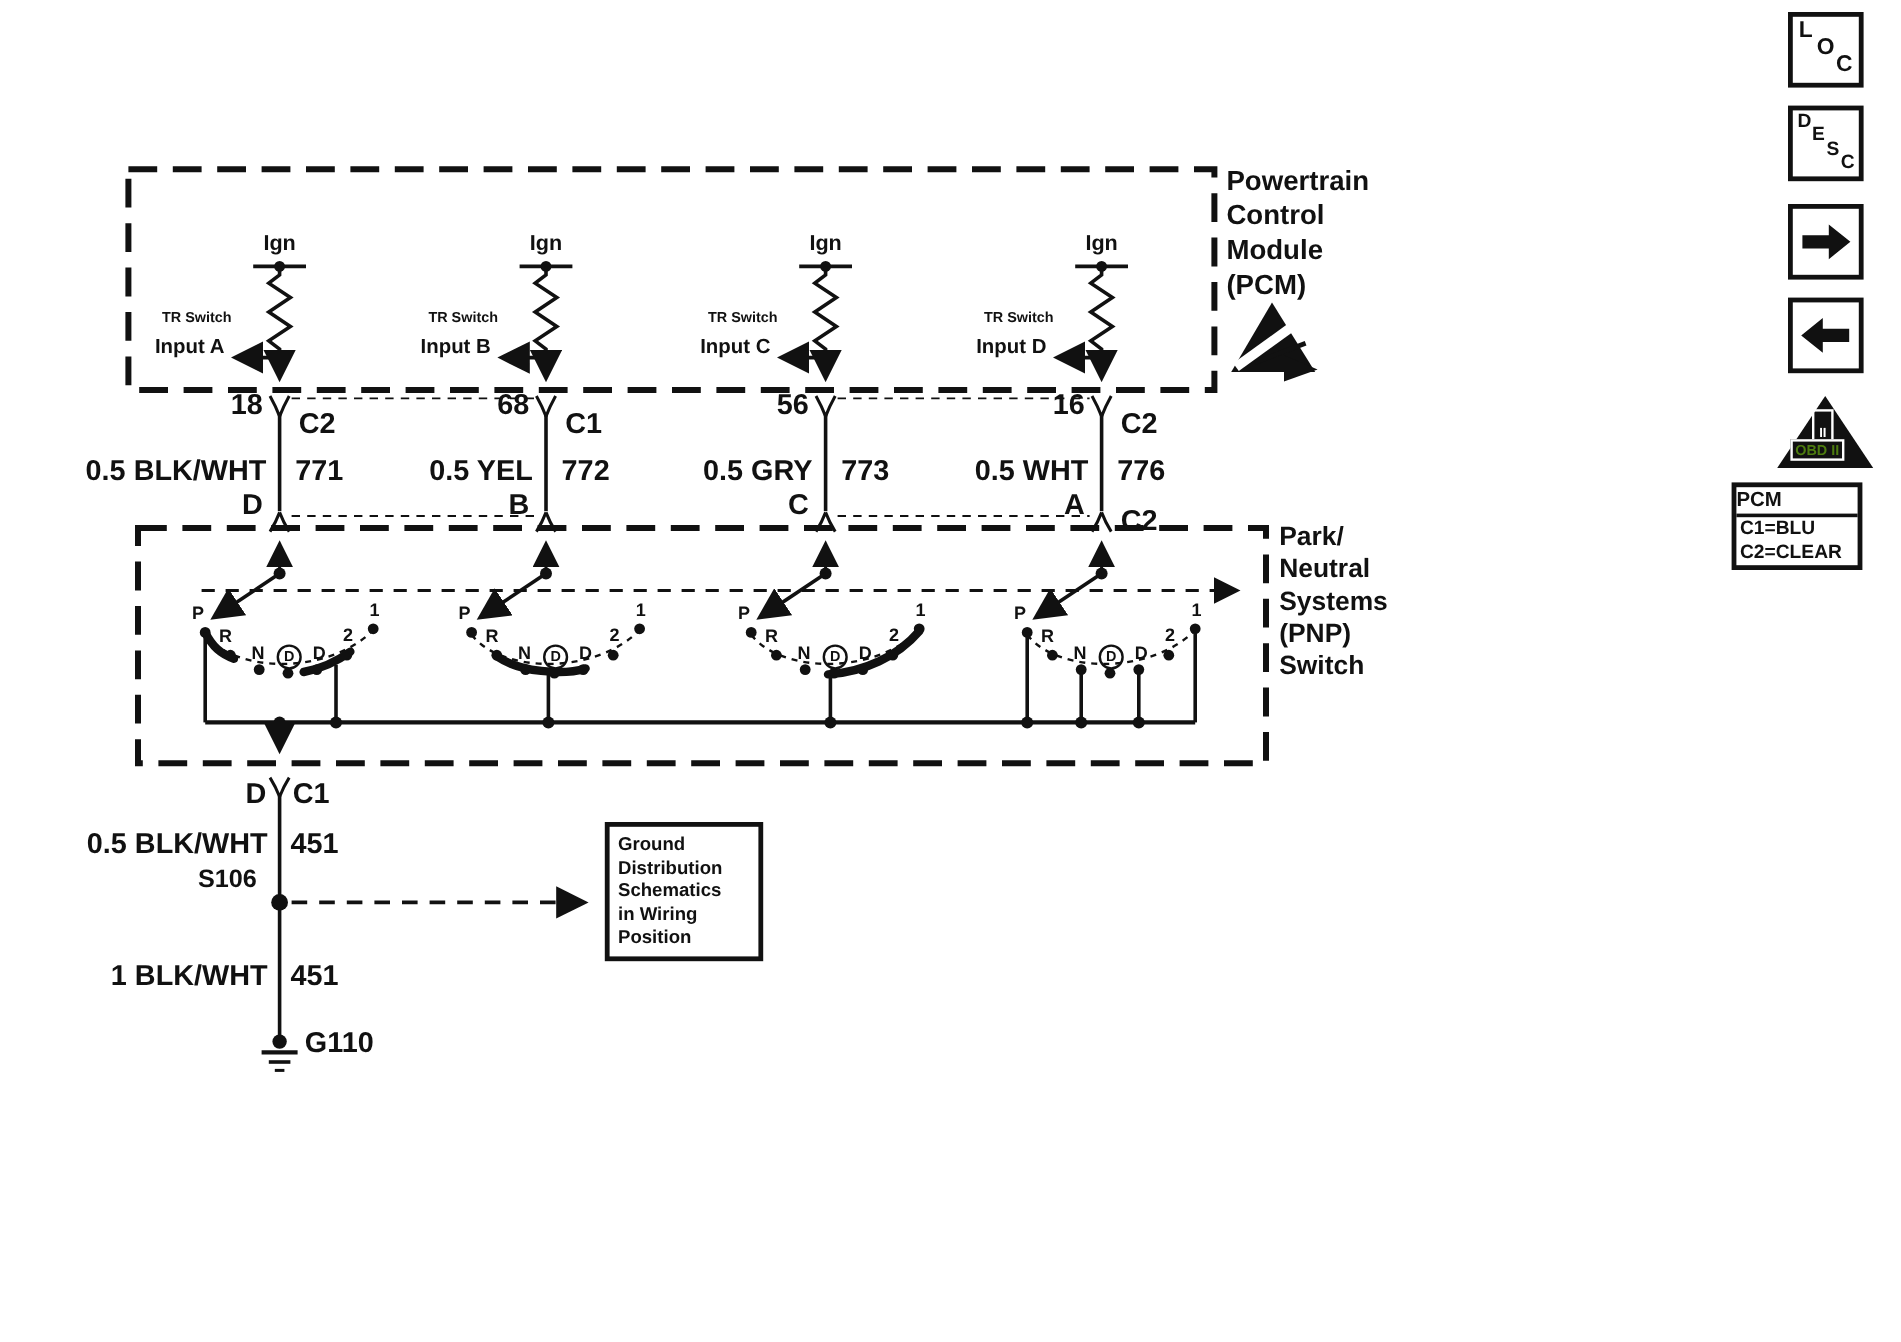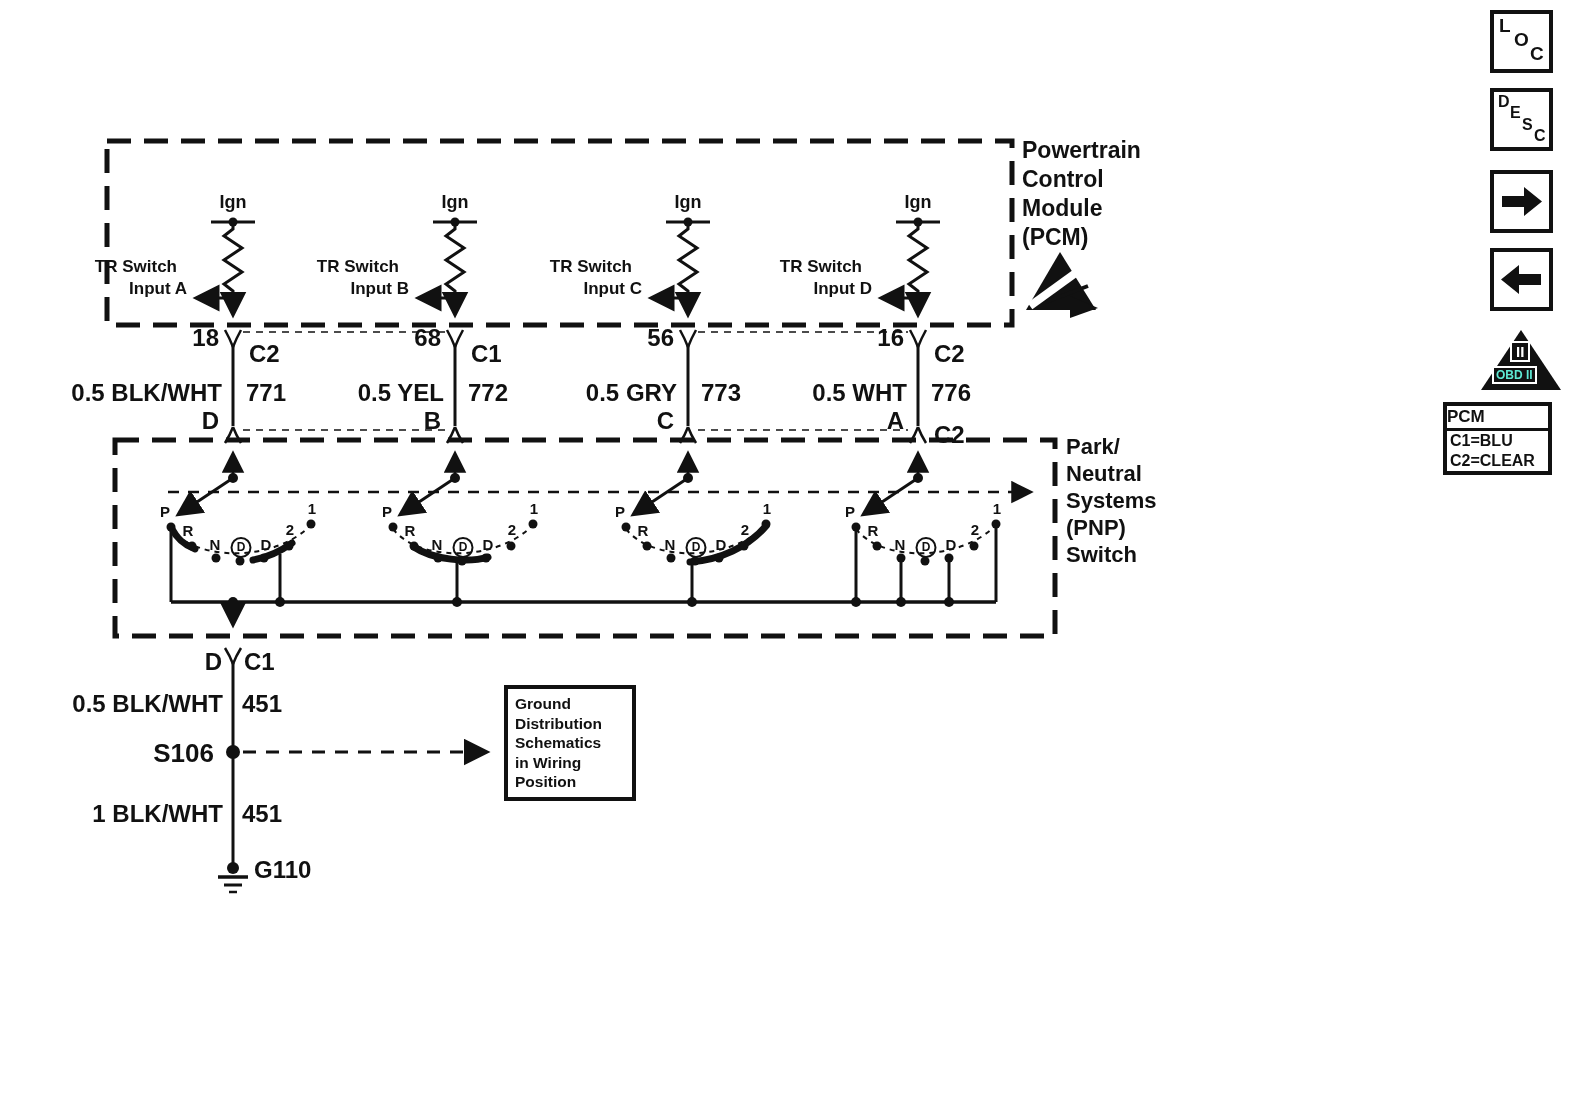--- a/index.html
+++ b/index.html
@@ -5,21 +5,21 @@
   html,body{margin:0;padding:0}
   body{width:1584px;height:1118px;background:#fff;position:relative;overflow:hidden;
        font-family:"Liberation Sans",sans-serif;color:#111}
   svg{position:absolute;left:0;top:0}
   .t{position:absolute;font-weight:bold;white-space:nowrap;color:#111}
   .ra{transform:translateX(-100%)}
   
   .ch{position:absolute;top:0;left:0;width:0;height:0}
   .ch span{position:absolute;font-weight:bold;white-space:nowrap}
   .ch .ign{top:192px;left:0;transform:translateX(-50%);font-size:18px}
-  .ch .tr1{top:257px;right:56px;font-size:17px}
+  .ch .tr1{top:257px;right:40px;font-size:12px}
   .ch .tr2{top:279px;right:46px;font-size:17px}
   .ch .pin{top:324px;right:14px;font-size:24px}
   .ch .conn{top:340px;left:16px;font-size:24px}
   .ch .wire{top:379px;right:11px;font-size:24px}
   .ch .circuit{top:379px;left:13px;font-size:24px}
   .ch .swpin{top:407px;right:14px;font-size:24px}
   .ch .swconn{top:421px;left:16px;font-size:24px}
   
   .sw{position:absolute;top:0;left:0;width:0;height:0}
   .sw span{position:absolute;font-weight:bold;font-size:15px;transform:translateX(-50%)}
@@ -37,22 +37,22 @@
   .refbox{position:absolute;left:504px;top:685px;width:110px;border:4px solid #111;
           background:#fff;padding:5px 7px;font-size:15.5px;line-height:19.5px;font-weight:bold}
   
   .btn{position:absolute;left:1490px;width:55px;height:55px;border:4px solid #111;background:#fff}
   .btn span{position:absolute;font-weight:bold;font-size:19px}
   .btn.desc span{font-size:16px}
   .legend{position:absolute;left:1443px;top:402px;width:101px;border:4px solid #111;background:#fff}
   .legend .hd{font-size:17px;font-weight:bold;text-align:left;border-bottom:3px solid #111;padding:1px 0}
   .legend .row{font-size:16px;font-weight:bold;line-height:20px;padding:0 3px}
   .obd-ii{position:absolute;left:1510px;top:341px;color:#fff;border:2px solid #fff;
-          font-size:15px;font-weight:bold;padding:0 4px;background:transparent}
-  .obd-label{position:absolute;left:1492px;top:366px;color:#5eead4;border:2px solid #fff;
+          font-size:11px;font-weight:bold;padding:12px 4px;background:transparent}
+  .obd-label{position:absolute;left:1492px;top:366px;color:#4d7c0f;border:2px solid #fff;
           font-size:12px;font-weight:bold;padding:0 2px;background:#111}
 </style>
 </head>
 <body>
 
 <svg width="1584" height="1118" viewBox="0 0 1584 1118">
   <defs>
     <marker id="ah" markerWidth="10" markerHeight="10" refX="7.5" refY="4.5" orient="auto">
       <path d="M0,0 L9,4.5 L0,9 z" fill="#111"></path>
     </marker>
@@ -287,21 +287,21 @@
   <div>Neutral</div>
   <div>Systems</div>
   <div>(PNP)</div>
   <div>Switch</div>
 </div>
 
 <span class="t ra" style="left:222px;top:648px;font-size:24px">D</span>
 <span class="t" style="left:244px;top:648px;font-size:24px">C1</span>
 <span class="t ra" style="left:223px;top:690px;font-size:24px">0.5 BLK/WHT</span>
 <span class="t" style="left:242px;top:690px;font-size:24px">451</span>
-<span class="t ra" style="left:214px;top:738px;font-size:26px">S106</span>
+<span class="t ra" style="left:214px;top:721px;font-size:21px">S106</span>
 <span class="t ra" style="left:223px;top:800px;font-size:24px">1 BLK/WHT</span>
 <span class="t" style="left:242px;top:800px;font-size:24px">451</span>
 <span class="t" style="left:254px;top:856px;font-size:24px">G110</span>
 
 <div class="refbox">
   <div>Ground</div>
   <div>Distribution</div>
   <div>Schematics</div>
   <div>in Wiring</div>
   <div>Position</div>

